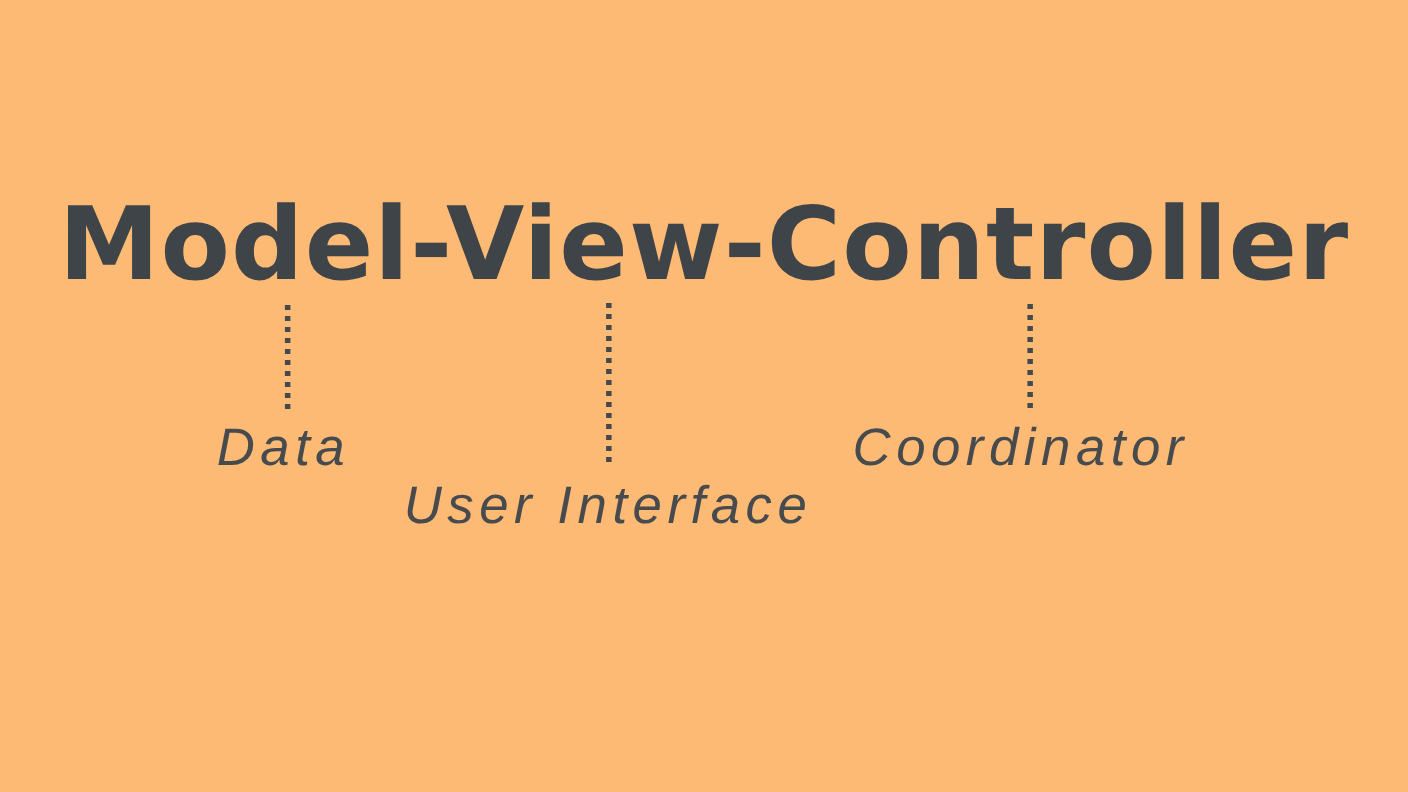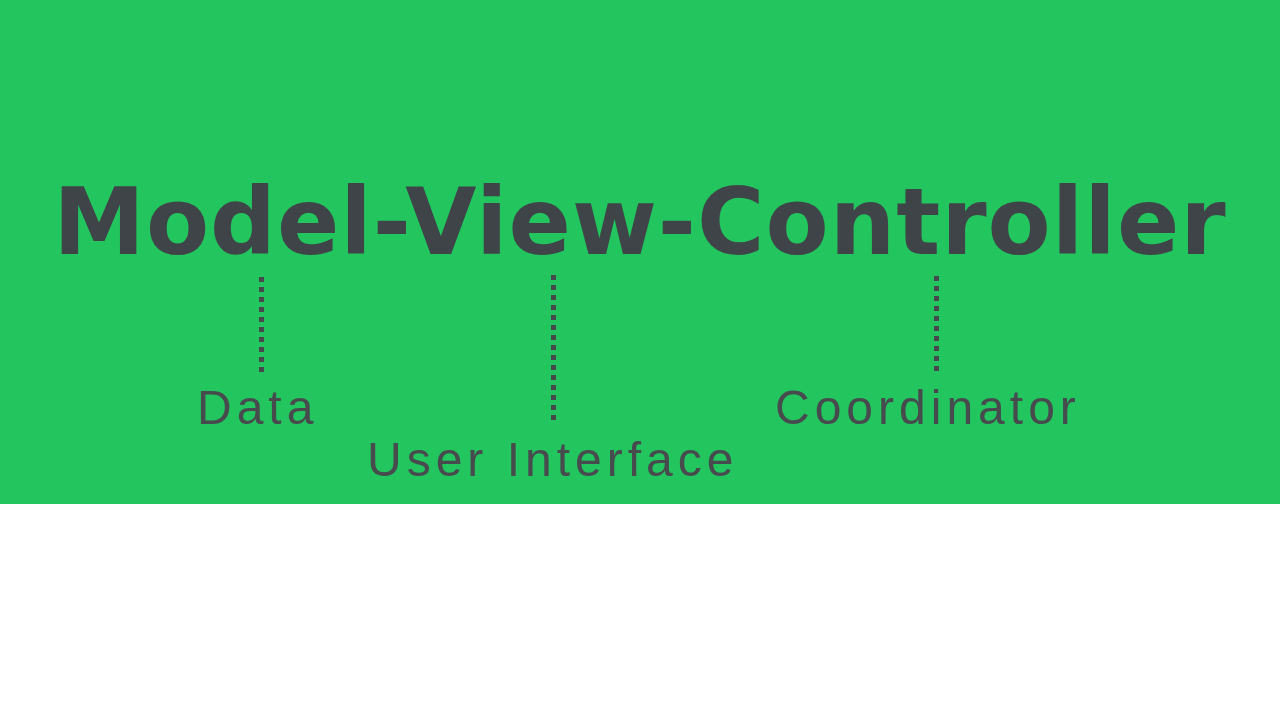--- a/index.html
+++ b/index.html
@@ -3,22 +3,22 @@
 <meta charset="utf-8">
 <style>
   html, body {
     margin: 0;
     padding: 0;
     background: #ffffff;
   }
   .stage {
     position: relative;
     width: 1280px;
-    height: 504px;
-    background: #22c55e;
+    height: 720px;
+    background: #fdba74;
     overflow: hidden;
     font-family: "Liberation Sans", sans-serif;
   }
   .title {
     position: absolute;
     left: 0;
     top: 175px;
     width: 100%;
     text-align: center;
     font-family: "DejaVu Sans", "Liberation Sans", sans-serif;
@@ -43,20 +43,21 @@
   .connector.controller { left: 934px; top: 276px; height: 95px; }
   .label {
     position: absolute;
     font-family: "Liberation Sans", sans-serif;
     font-weight: 400;
     font-size: 48px;
     line-height: 1;
     letter-spacing: 5px;
     color: #474b4e;
     white-space: nowrap;
+    font-style: italic;
   }
   .label.model      { left: 197px; top: 384px; }
   .label.view       { left: 367px; top: 436px; }
   .label.controller { left: 775px; top: 384px; }
 </style>
 </head>
 <body>
 
 <div class="stage">
 

